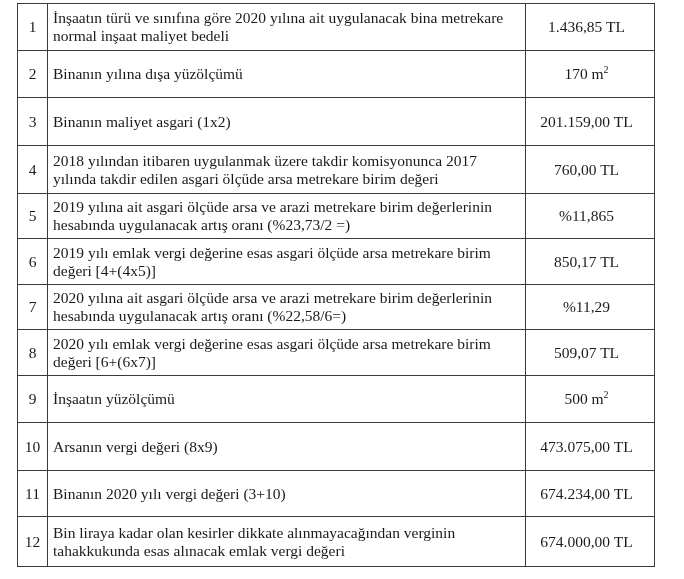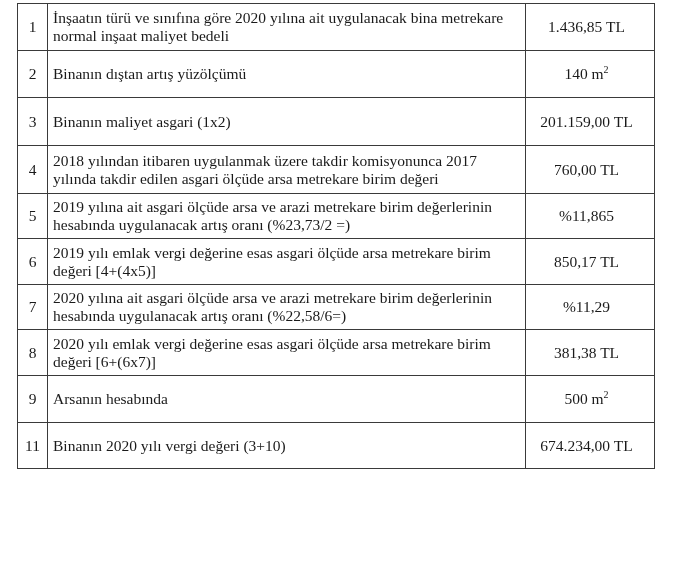--- a/index.html
+++ b/index.html
@@ -56,22 +56,22 @@
 
 <table class="calc">
   <tbody>
     <tr style="height:47px">
       <td class="num">1</td>
       <td class="desc">İnşaatın türü ve sınıfına göre 2020 yılına ait uygulanacak bina metrekare normal inşaat maliyet bedeli</td>
       <td class="val"><span>1.436,85 TL</span></td>
     </tr>
     <tr style="height:47px">
       <td class="num">2</td>
-      <td class="desc">Binanın dıştan artış yüzölçümü</td>
-      <td class="val"><span>140 m</span><sup>2</sup></td>
+      <td class="desc">Binanın yılına dışa yüzölçümü</td>
+      <td class="val"><span>170 m</span><sup>2</sup></td>
     </tr>
     <tr style="height:48px">
       <td class="num">3</td>
       <td class="desc">Binanın maliyet asgari (1x2)</td>
       <td class="val"><span>201.159,00 TL</span></td>
     </tr>
     <tr style="height:48px">
       <td class="num">4</td>
       <td class="desc">2018 yılından itibaren uygulanmak üzere takdir komisyonunca 2017 yılında takdir edilen asgari ölçüde arsa metrekare birim değeri</td>
       <td class="val"><span>760,00 TL</span></td>
@@ -87,26 +87,36 @@
       <td class="val"><span>850,17 TL</span></td>
     </tr>
     <tr style="height:45px">
       <td class="num">7</td>
       <td class="desc">2020 yılına ait asgari ölçüde arsa ve arazi metrekare birim değerlerinin hesabında uygulanacak artış oranı (%22,58/6=)</td>
       <td class="val"><span>%11,29</span></td>
     </tr>
     <tr style="height:46px">
       <td class="num">8</td>
       <td class="desc">2020 yılı emlak vergi değerine esas asgari ölçüde arsa metrekare birim değeri [6+(6x7)]</td>
-      <td class="val"><span>381,38 TL</span></td>
+      <td class="val"><span>509,07 TL</span></td>
     </tr>
     <tr style="height:47px">
       <td class="num">9</td>
-      <td class="desc">Arsanın hesabında</td>
+      <td class="desc">İnşaatın yüzölçümü</td>
       <td class="val"><span>500 m</span><sup>2</sup></td>
+    </tr>
+    <tr style="height:48px">
+      <td class="num">10</td>
+      <td class="desc">Arsanın vergi değeri (8x9)</td>
+      <td class="val"><span>473.075,00 TL</span></td>
     </tr>
     <tr style="height:46px">
       <td class="num">11</td>
       <td class="desc">Binanın 2020 yılı vergi değeri (3+10)</td>
       <td class="val"><span>674.234,00 TL</span></td>
     </tr>
+    <tr style="height:50px">
+      <td class="num">12</td>
+      <td class="desc">Bin liraya kadar olan kesirler dikkate alınmayacağından verginin tahakkukunda esas alınacak emlak vergi değeri</td>
+      <td class="val"><span>674.000,00 TL</span></td>
+    </tr>
   </tbody>
 </table>
 
 </body></html>

